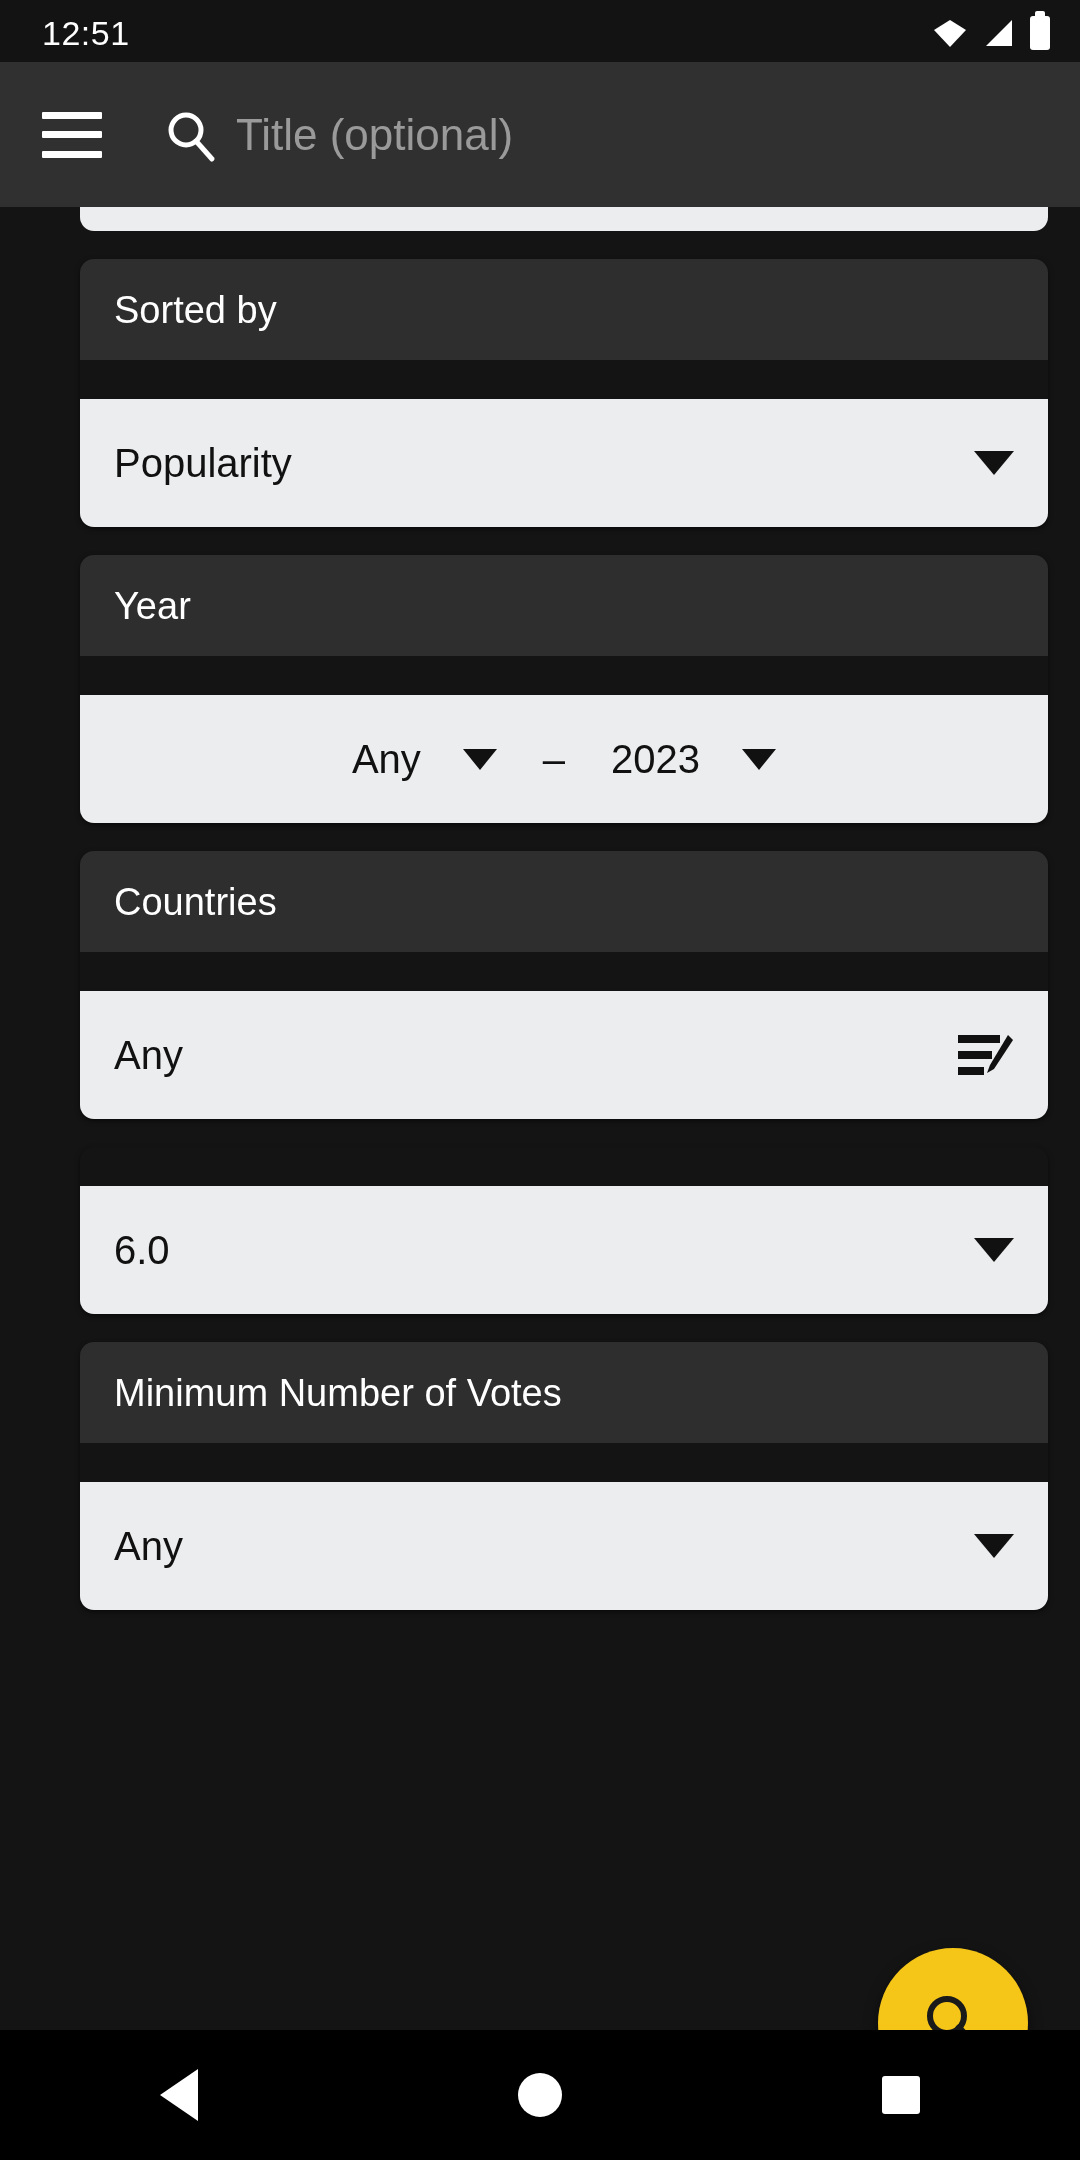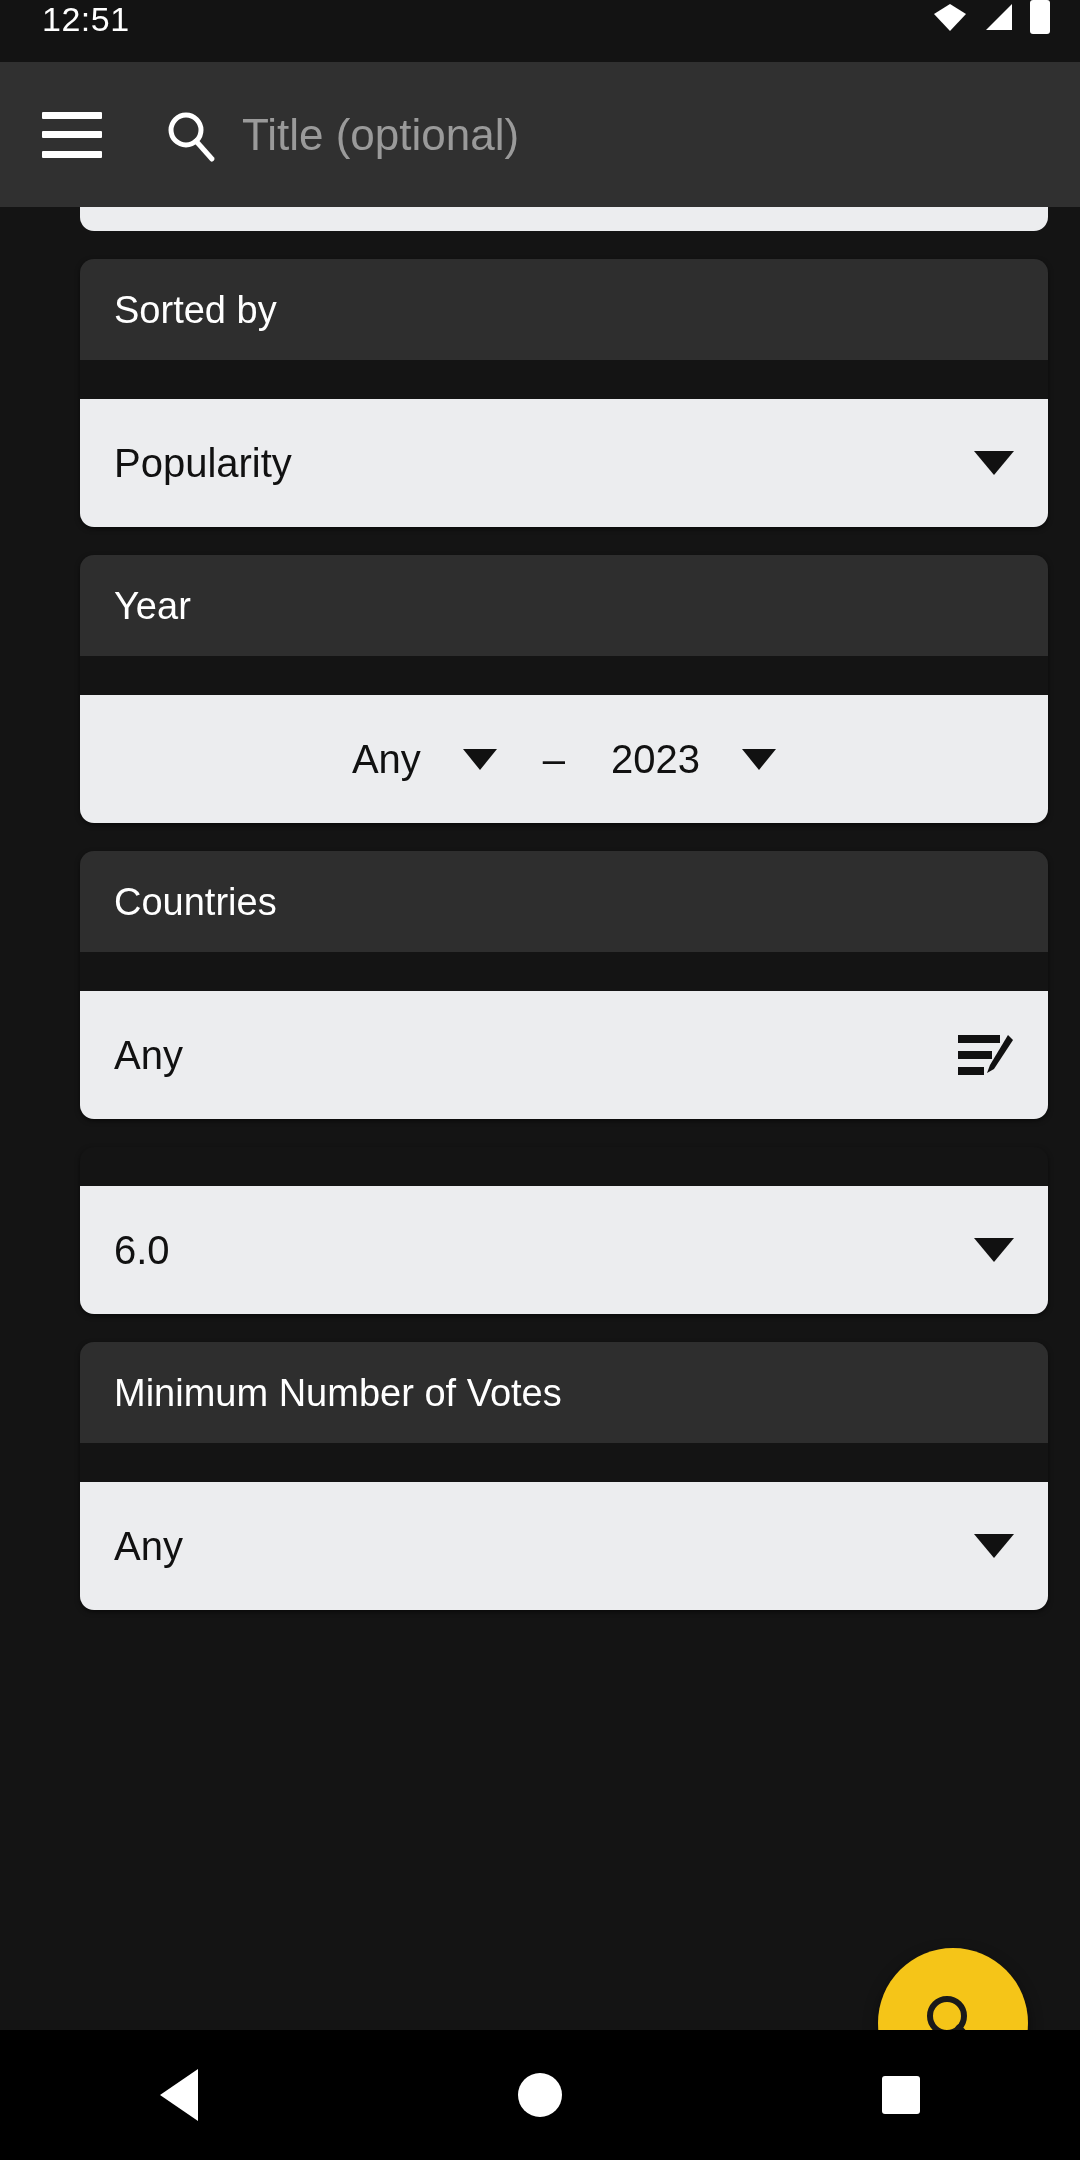--- a/index.html
+++ b/index.html
@@ -7,39 +7,39 @@
     width:1080px; height:2160px;
     background:#141414;
     font-family:"Liberation Sans", sans-serif;
     overflow:hidden;
   }
   #screen { position:relative; width:1080px; height:2160px; background:#141414; }
 
   
   .status-bar {
     position:absolute; top:0; left:0; width:1080px; height:74px;
-    background:#131313; display:flex; align-items:flex-start;
+    background:#131313; display:flex; align-items:center;
     padding:0 30px 8px 42px;
   }
   .status-time { color:#ffffff; font-size:34px; letter-spacing:0.5px; }
   .status-icons { margin-left:auto; display:flex; align-items:center; gap:14px; }
   .ic-wifi { width:36px; height:30px; }
   .ic-signal { width:34px; height:30px; }
   .ic-battery { width:20px; height:34px; background:#ffffff; border-radius:3px; position:relative; }
   .ic-battery::before{ content:""; position:absolute; top:-5px; left:5px; width:10px; height:5px; background:#fff; border-radius:2px 2px 0 0; }
 
   
   .app-bar {
     position:absolute; top:62px; left:0; width:1080px; height:145px;
     background:#303030; display:flex; align-items:center;
   }
   .hamburger { width:60px; height:46px; margin-left:42px; display:flex; flex-direction:column; justify-content:space-between; cursor:pointer; }
   .hamburger span { display:block; height:7px; background:#ffffff; border-radius:1px; }
   .search-ic { margin-left:60px; width:56px; height:56px; }
-  .search-placeholder { margin-left:24px; color:#9a9a9a; font-size:44px; }
+  .search-placeholder { margin-left:18px; color:#9a9a9a; font-size:44px; }
 
   
   .content { position:absolute; top:207px; left:0; width:1080px; height:1613px; background:#141414; overflow:hidden;padding-left:48px; }
 
   .card {
     margin:0 32px 28px 32px;
     border-radius:14px;
     overflow:hidden;
     box-shadow:0 2px 5px rgba(0,0,0,0.55);
   }

